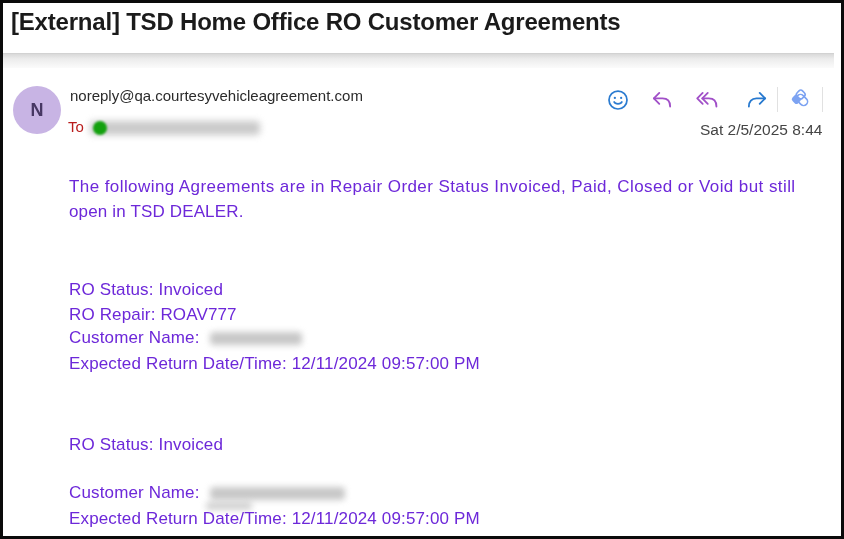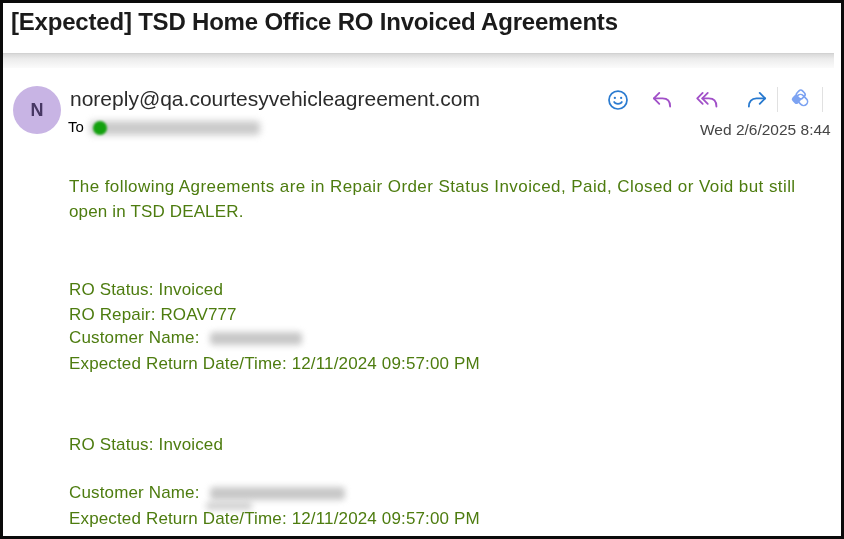--- a/index.html
+++ b/index.html
@@ -31,25 +31,25 @@
   
   .avatar{
     position:absolute;left:10px;top:83px;
     width:48px;height:48px;border-radius:50%;
     background:#c8b4e4;color:#473763;
     display:flex;align-items:center;justify-content:center;
     font-size:18px;font-weight:600;
   }
   .sender{
     position:absolute;left:67px;top:84px;
-    font-size:21px;color:#2b2b2b;white-space:nowrap;
+    font-size:15px;color:#2b2b2b;white-space:nowrap;
   }
   .to-row{
     position:absolute;left:65px;top:115px;height:18px;
-    font-size:15px;color:#000000;
+    font-size:15px;color:#b91c1c;
   }
   .to-blur{
     position:absolute;left:87px;top:118px;width:170px;height:14px;
     background:#a9a9a9;border-radius:4px;
     filter:blur(3.5px);opacity:0.62;
   }
   .presence-dot{
     position:absolute;left:90px;top:118px;width:14px;height:14px;
     border-radius:50%;background:#13a10e;filter:blur(1.2px);
   }
@@ -59,21 +59,21 @@
   }
 
   
   .tb-icon{position:absolute;top:84px;width:26px;height:26px;cursor:pointer;}
   .tb-icon svg{width:100%;height:100%;}
   .tb-divider{position:absolute;top:84px;width:1px;height:25px;background:#e1e1e1;}
 
   
   .bline{
     position:absolute;left:66px;
-    font-size:17px;letter-spacing:0.15px;color:#4d7c0f;
+    font-size:17px;letter-spacing:0.15px;color:#6d28d9;
     white-space:nowrap;line-height:21px;
   }
   .intro1{letter-spacing:0.42px;}
   .name-blur{
     display:inline-block;vertical-align:middle;
     background:#a3a3a3;border-radius:4px;
     filter:blur(3.2px);opacity:0.6;
     height:13px;margin-left:10px;
   }
   .blur-a1{width:92px;}
@@ -81,33 +81,33 @@
   .stray-blur{
     position:absolute;left:203px;top:499px;width:46px;height:8px;
     background:#ababab;border-radius:3px;filter:blur(3px);opacity:0.55;
   }
 </style>
 </head>
 <body>
 
 <div class="frame">
 
-  <div class="subject">[Expected] TSD Home Office RO Invoiced Agreements</div>
+  <div class="subject">[External] TSD Home Office RO Customer Agreements</div>
 
   <div class="band"></div>
 
   <div class="avatar">N</div>
 
   <div class="sender">noreply@qa.courtesyvehicleagreement.com</div>
 
   <div class="to-row">To</div>
   <div class="to-blur"></div>
   <div class="presence-dot"></div>
 
-  <div class="msg-date">Wed 2/6/2025 8:44</div>
+  <div class="msg-date">Sat 2/5/2025 8:44</div>
 
   <div class="tb-icon" style="left:602px">
     <svg viewBox="0 0 24 24" fill="none" stroke="#2b7bd0" stroke-width="1.6" stroke-linecap="round" stroke-linejoin="round">
       <circle cx="12" cy="12" r="8.3"></circle>
       <circle cx="9.1" cy="10.1" r="1.05" fill="#2b7bd0" stroke="none"></circle>
       <circle cx="14.9" cy="10.1" r="1.05" fill="#2b7bd0" stroke="none"></circle>
       <path d="M8.4 13.8 C 9.4 16.1, 14.6 16.1, 15.6 13.8"></path>
     </svg>
   </div>
   <div class="tb-icon" style="left:646px">

